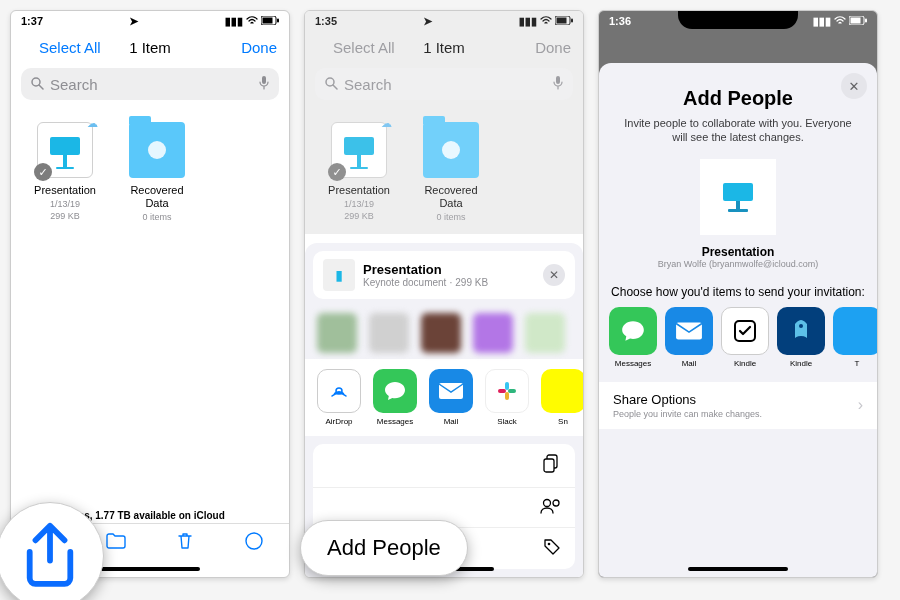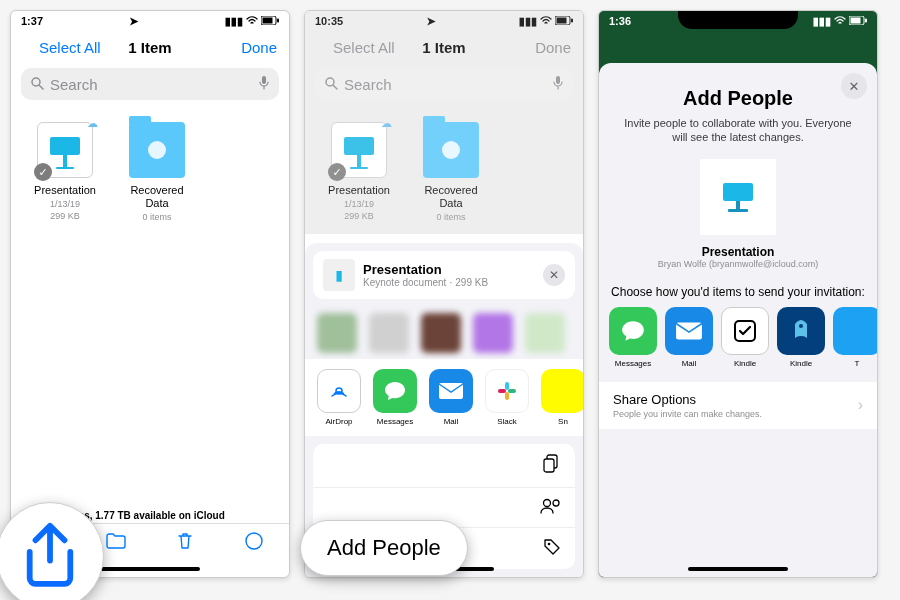--- a/index.html
+++ b/index.html
@@ -37,21 +37,21 @@
   .status-right { display: flex; gap: 3px; align-items: center; }
   .nav-bar {
     display: flex;
     justify-content: space-between;
     align-items: center;
     padding: 8px 12px;
     font-size: 15px;
   }
   .nav-left, .nav-right { color: #007aff; flex: 1; margin-left: 16px; }
   .nav-right { text-align: right; }
-  .nav-center { font-weight: 700; flex: 1; text-align: center; }
+  .nav-center { font-weight: 400; flex: 1; text-align: center; }
   .search-bar {
     margin: 4px 10px 10px;
     background: #eeeeef;
     border-radius: 10px;
     height: 32px;
     display: flex;
     align-items: center;
     padding: 0 10px;
     color: #8e8e93;
     font-size: 15px;
@@ -240,21 +240,21 @@
 
   
   .notch {
     position: absolute;
     top: 0; left: 50%; transform: translateX(-50%);
     width: 120px; height: 18px;
     background: #000;
     border-radius: 0 0 14px 14px;
     z-index: 5;
   }
-  .p3-bg { background: #14532d; }
+  .p3-bg { background: #737373; }
   .p3-status { color: #fff; }
   .add-card {
     position: absolute;
     bottom: 0; top: 52px; left: 0; right: 0;
     background: #f2f2f7;
     border-radius: 12px 12px 0 0;
     display: flex;
     flex-direction: column;
   }
   .add-close {
@@ -407,21 +407,21 @@
     <span><svg width="18" height="18" viewBox="0 0 18 18">
           <circle cx="9" cy="9" r="8" stroke="#007aff" stroke-width="1.4" fill="none"></circle>
         </svg></span>
   </div>
   <div class="home-indicator"></div>
 </div>
 
 <div class="phone">
   <div class="dim-content">
     <div class="status-bar">
-      <span>10:35</span>
+      <span>1:35</span>
       <span>➤</span>
       <span class="status-right">
         <span>▮▮▮</span>
         <span><svg width="12" height="10" viewBox="0 0 12 10">
               <path d="M1 4c3-3 7-3 10 0M3 6c2-2 4-2 6 0M5 8c.7-.7 1.3-.7 2 0" stroke="#000" stroke-width="1.2" fill="none" stroke-linecap="round"></path>
             </svg></span>
         <span><svg width="18" height="9" viewBox="0 0 18 9">
               <rect x="0" y="0" width="15" height="9" rx="2" fill="none" stroke="#000"></rect>
               <rect x="1.5" y="1.5" width="10" height="6" fill="#000"></rect>
               <rect x="16" y="2.5" width="2" height="4" rx="1" fill="#000"></rect>

